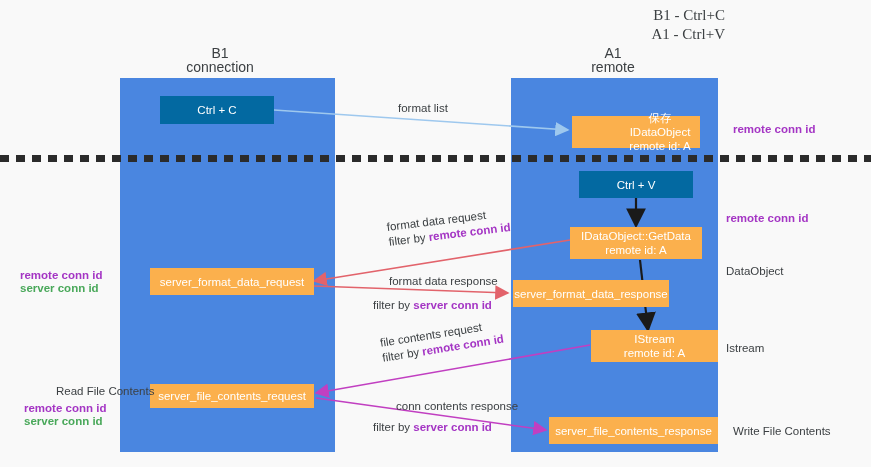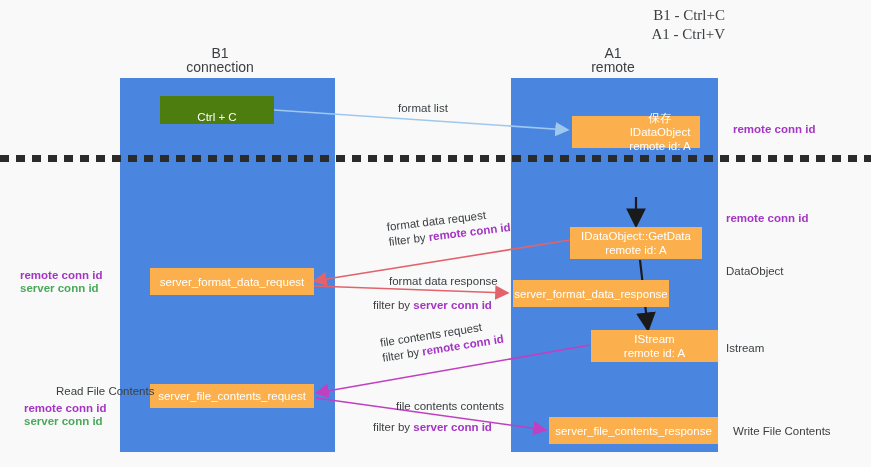--- a/index.html
+++ b/index.html
@@ -32,21 +32,21 @@
     position:absolute;left:0;top:155px;width:871px;height:7px;
     background:repeating-linear-gradient(to right,#2b2b2b 0px,#2b2b2b 9px,transparent 9px,transparent 16px);
   }
 
   
   .node{
     position:absolute;box-sizing:border-box;
     display:flex;flex-direction:column;align-items:center;justify-content:center;
     color:#ffffff;font-size:11.5px;line-height:14px;text-align:center;
   }
-  .node.green{background:#4d7c0f;justify-content:flex-end;}
+  .node.green{background:#0369a1;}
   .node.orange{background:#fbb04d;}
   .node .l2{display:block;}
 
   
   .ann{position:absolute;font-size:11.5px;line-height:15px;}
   .ann.purple{color:#a435c4;font-weight:bold;}
   .ann.green{color:#49a85a;font-weight:bold;}
   .ann.dark{color:#3c4043;}
   .ann.right{text-align:left;}
 
@@ -117,20 +117,23 @@
 
   <div class="node green" style="left:160px;top:96px;width:114px;height:28px;">
     <span>Ctrl + C</span>
   </div>
 
   <div class="node orange" style="left:572px;top:116px;width:128px;height:32px;padding-left:48px;">
     <span>保存IDataObject</span>
     <span class="l2">remote id: A</span>
   </div>
 
+  <div class="node green" style="left:579px;top:171px;width:114px;height:27px;">
+    <span>Ctrl + V</span>
+  </div>
 
   <div class="node orange" style="left:570px;top:227px;width:132px;height:32px;">
     <span>IDataObject::GetData</span>
     <span class="l2">remote id: A</span>
   </div>
 
   <div class="node orange" style="left:150px;top:268px;width:164px;height:27px;">
     <span>server_format_data_request</span>
   </div>
 
@@ -164,21 +167,21 @@
   <div class="elabel" style="left:373px;top:298px;">
     <span>filter by </span><span class="hi purple">server conn id</span>
   </div>
 
   <div class="elabel rot" style="left:379px;top:336px;transform:rotate(-9deg);">
     <div>file contents request</div>
     <div><span>filter by </span><span class="hi purple">remote conn id</span></div>
   </div>
 
   <div class="elabel" style="left:396px;top:399px;">
-    <div>file contents contents</div>
+    <div>conn contents response</div>
   </div>
   <div class="elabel" style="left:373px;top:420px;">
     <span>filter by </span><span class="hi purple">server conn id</span>
   </div>
 
   <div class="ann purple right" style="left:733px;top:122px;">remote conn id</div>
 
   <div class="ann purple right" style="left:726px;top:211px;">remote conn id</div>
 
   <div class="ann dark right" style="left:726px;top:236px;margin-top:28px;">DataObject</div>

